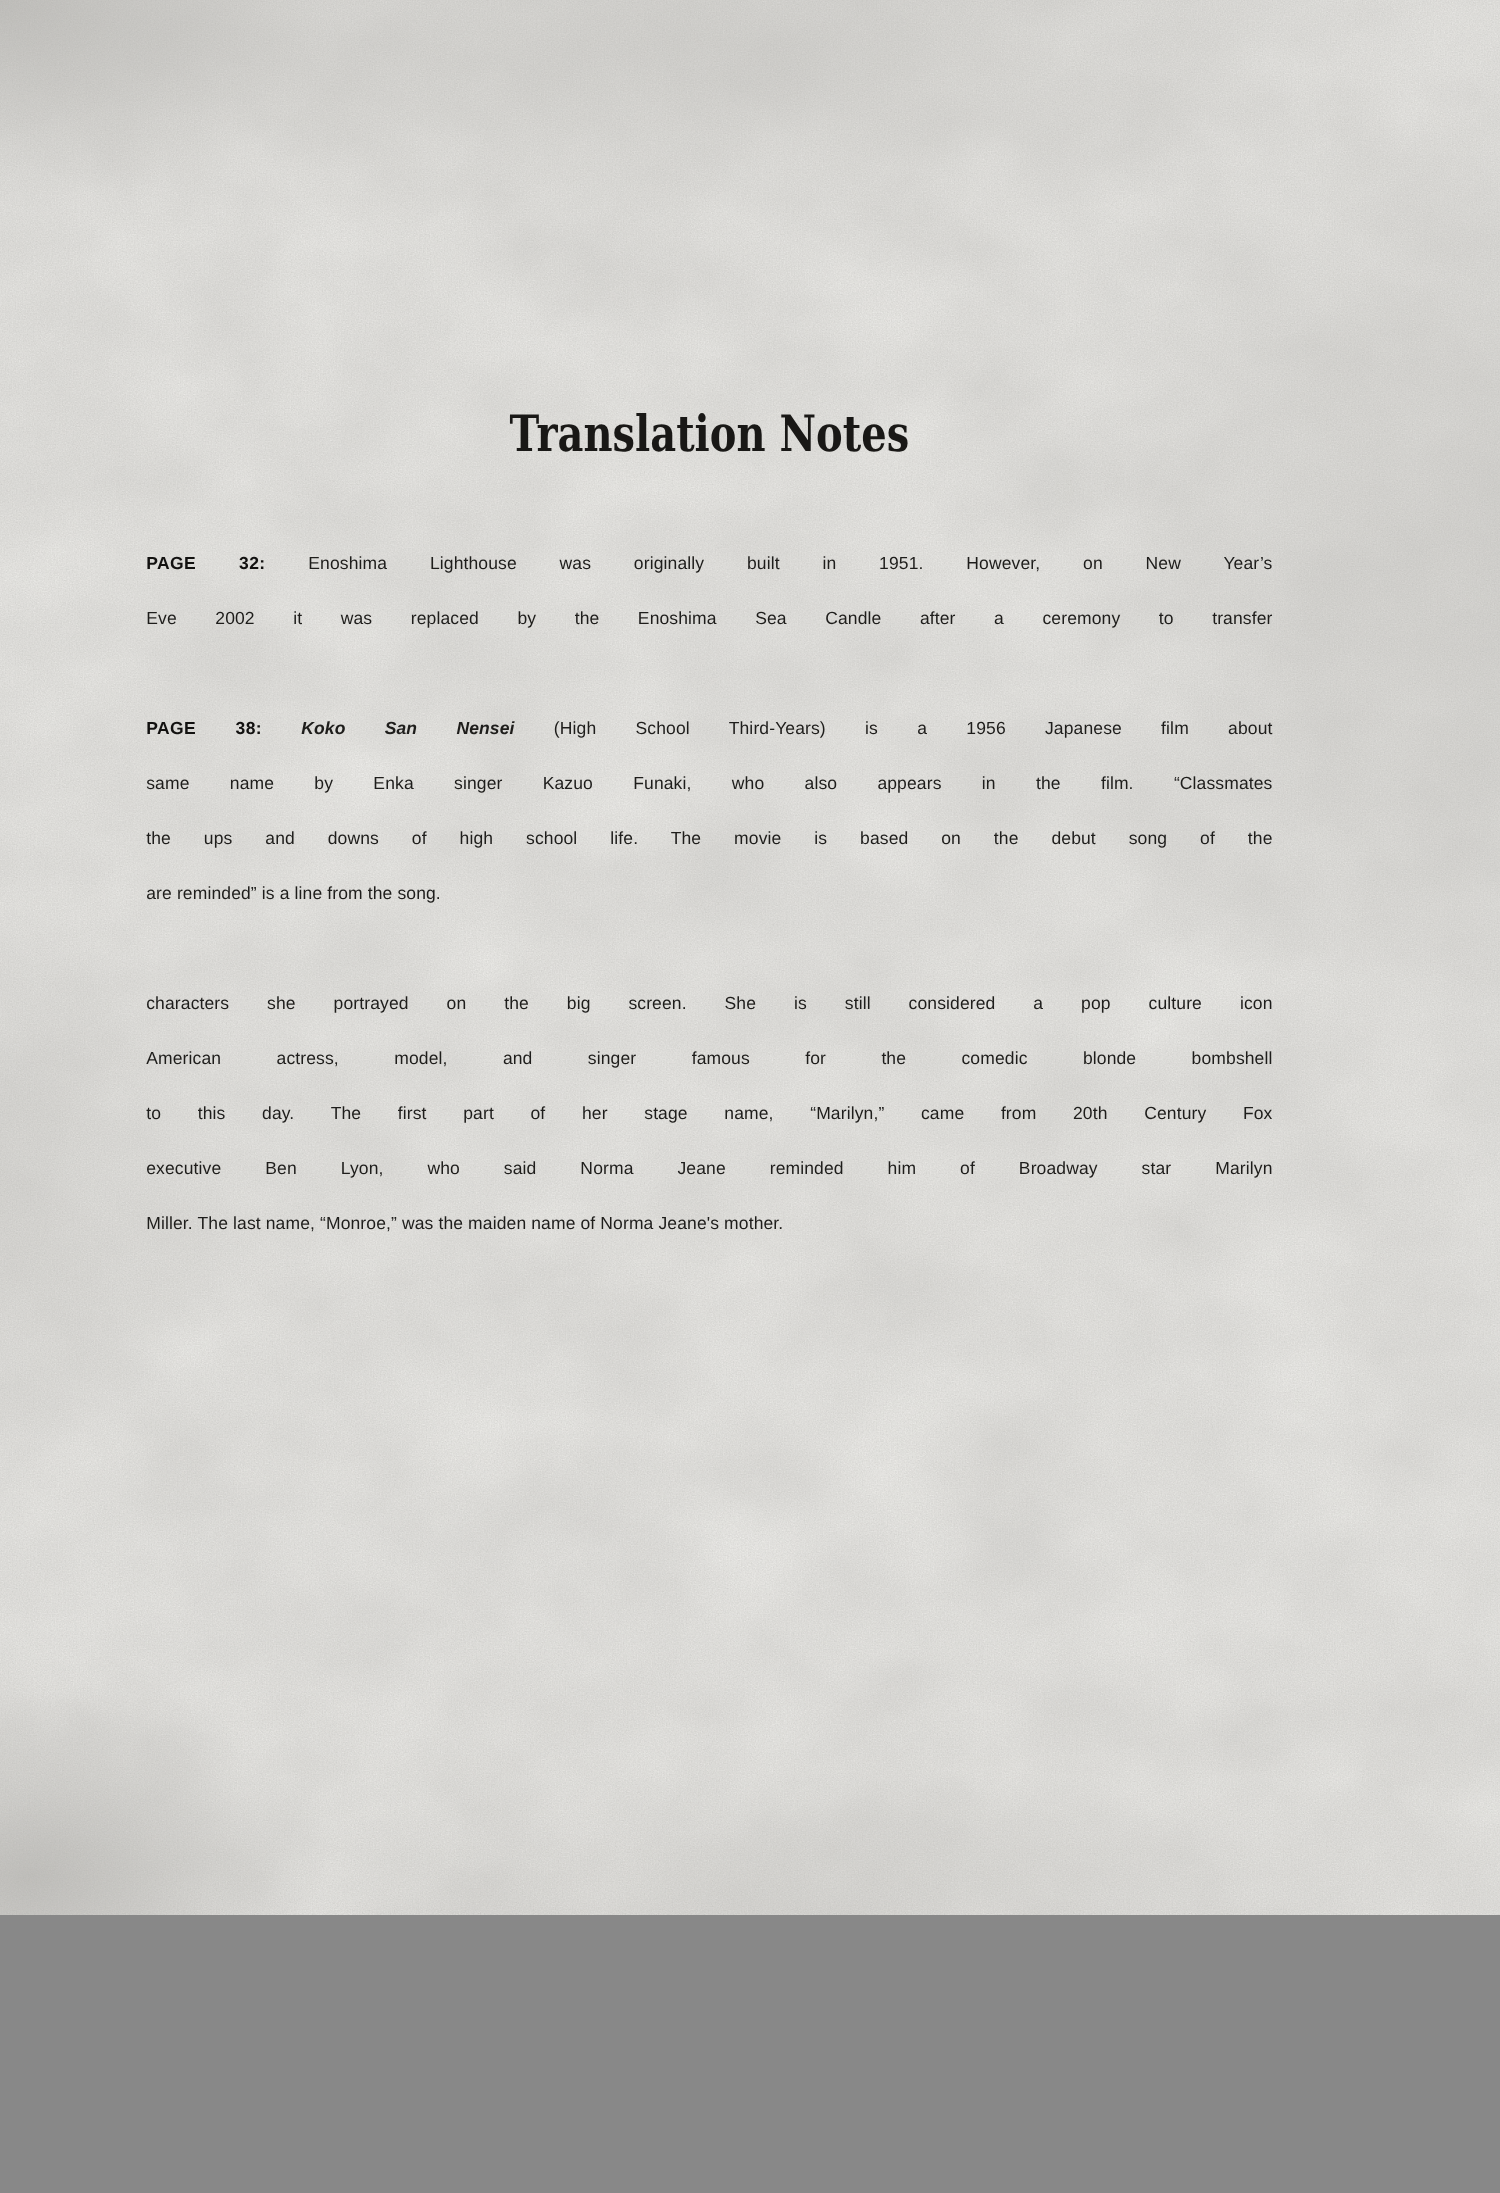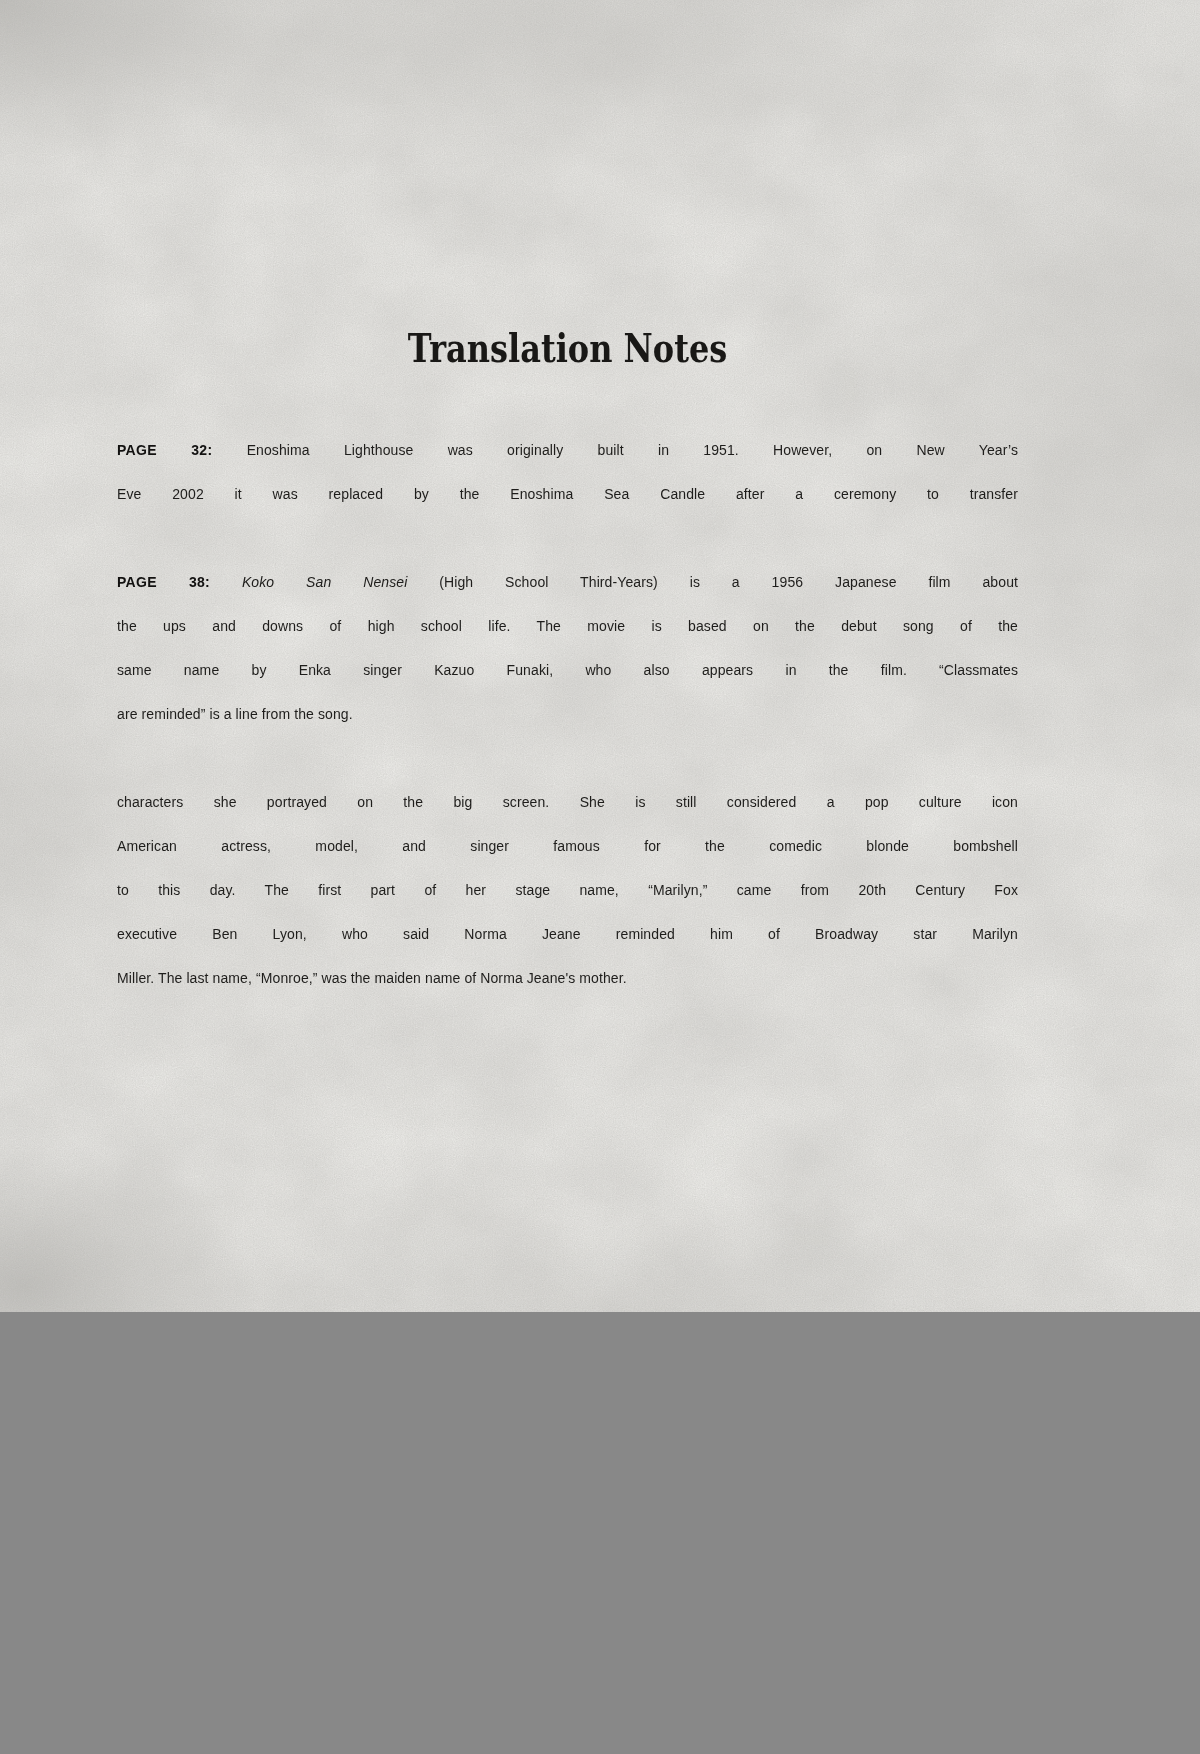--- a/index.html
+++ b/index.html
@@ -1,18 +1,18 @@
 <!DOCTYPE html>
 <html><head>
 <meta charset="utf-8">
 <style>
   html,body{margin:0;padding:0;background:#888;}
   .page{
     position:relative;
-    width:1200px;height:1312px;
+    width:1200px;height:1532px;
     overflow:hidden;
     font-family:"Liberation Sans",sans-serif;
     background:
       radial-gradient(420px 260px at 0% 0%,   rgba(128,126,122,.40), rgba(128,126,122,0) 65%),
       radial-gradient(900px 230px at 45% 2%,  rgba(150,148,144,.28), rgba(150,148,144,0) 70%),
       radial-gradient(520px 620px at 100% 30%,rgba(152,150,146,.26), rgba(152,150,146,0) 70%),
       radial-gradient(340px 210px at 2% 98%,  rgba(118,116,112,.38), rgba(118,116,112,0) 70%),
       radial-gradient(260px 320px at 0% 62%,  rgba(148,146,142,.20), rgba(148,146,142,0) 70%),
       radial-gradient(720px 170px at 55% 100%,rgba(140,138,134,.18), rgba(140,138,134,0) 70%),
       #f2f1ee;
@@ -34,21 +34,21 @@
   .note:last-child{margin-bottom:0;}
   .line{
     font-size:14px;line-height:44px;
     letter-spacing:.1px;
     color:#1e1d1b;
     text-align:left;
     white-space:normal;
   }
   .line.j{text-align:justify;text-align-last:justify;}
   .lbl{font-weight:700;letter-spacing:.3px;color:#121110;}
-  .it{font-style:italic;}
+  .it{font-style:italic;font-weight:bold;}
 </style>
 </head>
 <body>
 
 <div class="page">
 
   <svg class="tex" width="1200" height="1754" aria-hidden="true">
     <filter id="clouds" x="0" y="0" width="100%" height="100%">
       <feTurbulence type="fractalNoise" baseFrequency="0.009 0.012" numOctaves="5" seed="8" stitchTiles="stitch"></feTurbulence>
       <feColorMatrix type="matrix" values="0 0 0 0 0.56  0 0 0 0 0.55  0 0 0 0 0.53  0.7 0.7 0.7 0 -0.5"></feColorMatrix>
@@ -63,22 +63,22 @@
 
   <div class="content">
     <h1 class="title">Translation Notes</h1>
     <div class="notes">
         <div class="note">
           <div class="line j"><span class="lbl">PAGE 32:</span><span class=""> Enoshima Lighthouse was originally built in 1951. However, on New Year’s</span></div>
           <div class="line j"><span class="">Eve 2002 it was replaced by the Enoshima Sea Candle after a ceremony to transfer</span></div>
         </div>
         <div class="note">
           <div class="line j"><span class="lbl">PAGE 38:</span><span class="it"> Koko San Nensei</span><span class=""> (High School Third-Years) is a 1956 Japanese film about</span></div>
+          <div class="line j"><span class="">same name by Enka singer Kazuo Funaki, who also appears in the film. “Classmates</span></div>
           <div class="line j"><span class="">the ups and downs of high school life. The movie is based on the debut song of the</span></div>
-          <div class="line j"><span class="">same name by Enka singer Kazuo Funaki, who also appears in the film. “Classmates</span></div>
           <div class="line"><span class="">are reminded” is a line from the song.</span></div>
         </div>
         <div class="note">
           <div class="line j"><span class="">characters she portrayed on the big screen. She is still considered a pop culture icon</span></div>
           <div class="line j"><span class="">American actress, model, and singer famous for the comedic blonde bombshell</span></div>
           <div class="line j"><span class="">to this day. The first part of her stage name, “Marilyn,” came from 20th Century Fox</span></div>
           <div class="line j"><span class="">executive Ben Lyon, who said Norma Jeane reminded him of Broadway star Marilyn</span></div>
           <div class="line"><span class="">Miller. The last name, “Monroe,” was the maiden name of Norma Jeane's mother.</span></div>
         </div>
       </div>

